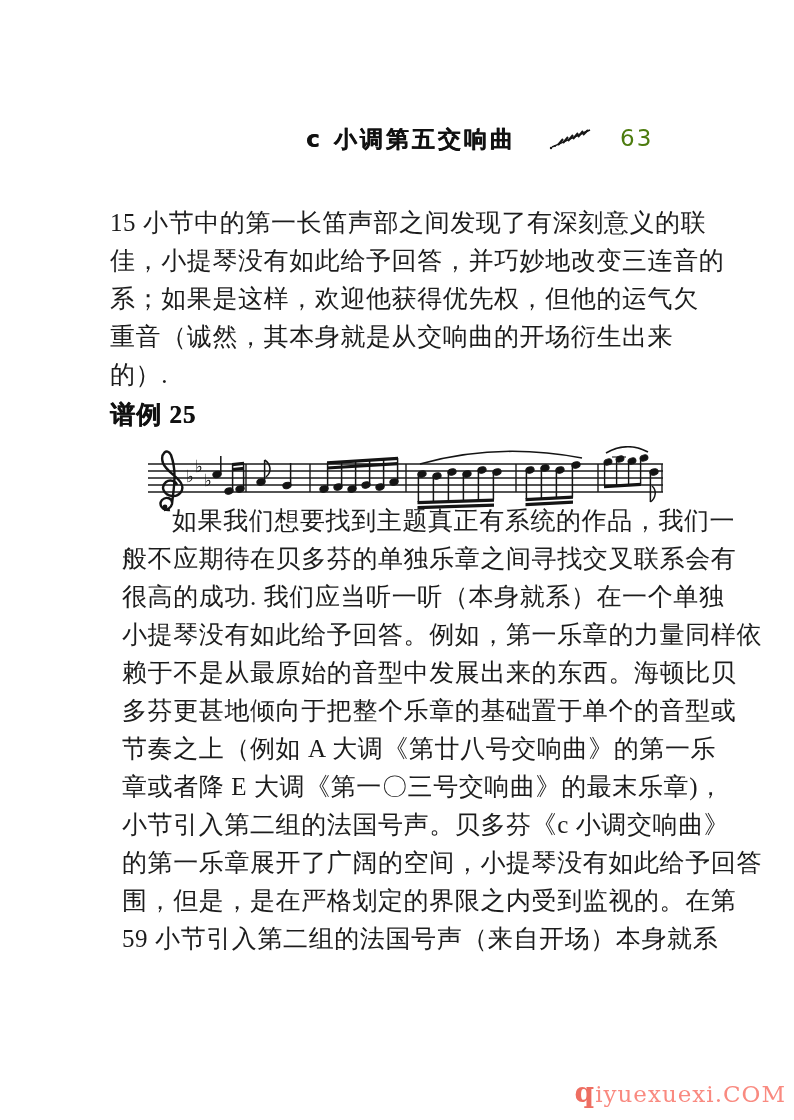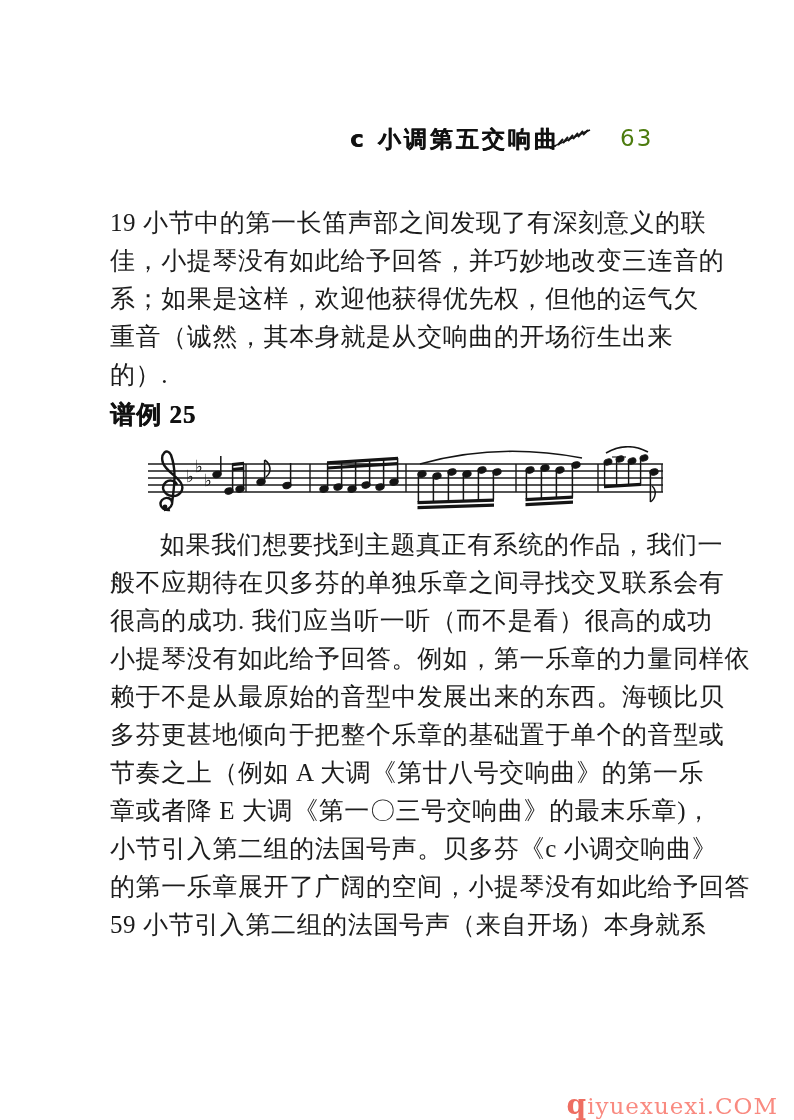--- a/index.html
+++ b/index.html
@@ -11,46 +11,45 @@
     font-family:"Liberation Serif","DejaVu Serif",serif;
     color:#1c1c1c;
   }
   .header{position:absolute;top:124px;left:0;width:100%;height:44px;}
   .header-title{
     position:absolute;left:306px;top:0;
     font-family:"DejaVu Sans","Liberation Sans",sans-serif;
     font-size:23px;font-weight:900;letter-spacing:3px;color:#111;
     white-space:nowrap;
     text-shadow:0.6px 0 0 #111;
-    margin-left:44px;
   }
   .flourish{position:absolute;left:548px;top:2px;}
   .page-number{
     position:absolute;left:620px;top:1px;
     font-family:"DejaVu Sans","Liberation Sans",sans-serif;
     font-size:23px;color:#4d7c0f;letter-spacing:2px;
   }
   .para{position:absolute;left:110px;width:588px;}
   .para1{top:204px;}
-  .para2{top:526px;}
+  .para2{top:502px;margin-left:12px;}
   .text-line{
     font-size:25px;line-height:38px;letter-spacing:0.6px;
     white-space:nowrap;color:#1c1c1c;
   }
   .indent{text-indent:50px;}
   .caption{
     position:absolute;left:110px;top:398px;
     font-size:25px;font-weight:bold;color:#111;
     text-shadow:0.5px 0 0 #111;letter-spacing:1px;
   }
   .score{position:absolute;left:146px;top:446px;width:522px;height:76px;}
   .watermark{
-    position:absolute;top:1076px;right:16px;
+    position:absolute;top:1076px;right:8px;
     font-family:"DejaVu Serif","Liberation Serif",serif;
-    font-size:23px;color:#f98a80;letter-spacing:1px;margin-top:12px;
+    font-size:23px;color:#f98a80;letter-spacing:1px;
   }
   .watermark::first-letter{
     font-weight:bold;font-size:28px;color:#ee6e62;
   }
   svg .ink{stroke:#161616;}
 </style>
 </head>
 <body>
 
 <div class="page">
@@ -62,21 +61,21 @@
         <path class="ink" d="M4 21 C14 17 28 10 42 4" fill="none" stroke-width="1.6"></path>
         <path class="ink" d="M10 19 L15 13 M15 17 L20 11 M20 15 L25 9 M25 13 L30 7 M30 11 L35 5 M35 9 L40 4" fill="none" stroke-width="2"></path>
         <circle cx="3" cy="22" r="1.2" fill="#161616"></circle>
         <circle cx="7" cy="20" r="1" fill="#161616"></circle>
       </svg>
     </span>
     <span class="page-number">63</span>
   </div>
 
   <div class="para para1">
-    <div class="text-line">19 小节中的第一长笛声部之间发现了有深刻意义的联</div>
+    <div class="text-line">15 小节中的第一长笛声部之间发现了有深刻意义的联</div>
     <div class="text-line">佳，小提琴没有如此给予回答，并巧妙地改变三连音的</div>
     <div class="text-line">系；如果是这样，欢迎他获得优先权，但他的运气欠</div>
     <div class="text-line">重音（诚然，其本身就是从交响曲的开场衍生出来</div>
     <div class="text-line">的）.</div>
   </div>
 
   <div class="caption">谱例 25</div>
 
   <figure class="score" style="margin:0">
     <svg width="522" height="76" viewBox="0 0 522 76">
@@ -191,26 +190,27 @@
         <ellipse cx="508" cy="26" rx="4.2" ry="3.1" transform="rotate(-18 508 26)"></ellipse>
         <line x1="504.4" y1="26" x2="504.4" y2="56" stroke-width="1.5"></line>
         <path d="M504.4 56 C510 52 511 44 506 40" fill="none" stroke-width="1.5"></path>
       </g>
     </svg>
   </figure>
 
   <div class="para para2">
     <div class="text-line indent">如果我们想要找到主题真正有系统的作品，我们一</div>
     <div class="text-line">般不应期待在贝多芬的单独乐章之间寻找交叉联系会有</div>
-    <div class="text-line">很高的成功. 我们应当听一听（而不是看）很高的成功</div>
+    <div class="text-line">很高的成功. 我们应当听一听（本身就系）在一个单独</div>
     <div class="text-line">小提琴没有如此给予回答。例如，第一乐章的力量同样依</div>
     <div class="text-line">赖于不是从最原始的音型中发展出来的东西。海顿比贝</div>
     <div class="text-line">多芬更甚地倾向于把整个乐章的基础置于单个的音型或</div>
     <div class="text-line">节奏之上（例如 A 大调《第廿八号交响曲》的第一乐</div>
     <div class="text-line">章或者降 E 大调《第一〇三号交响曲》的最末乐章)，</div>
     <div class="text-line">小节引入第二组的法国号声。贝多芬《c 小调交响曲》</div>
     <div class="text-line">的第一乐章展开了广阔的空间，小提琴没有如此给予回答</div>
+    <div class="text-line">围，但是，是在严格划定的界限之内受到监视的。在第</div>
     <div class="text-line">59 小节引入第二组的法国号声（来自开场）本身就系</div>
   </div>
 
   <div class="watermark">qiyuexuexi.COM</div>
 
 </div>
 
 </body></html>

